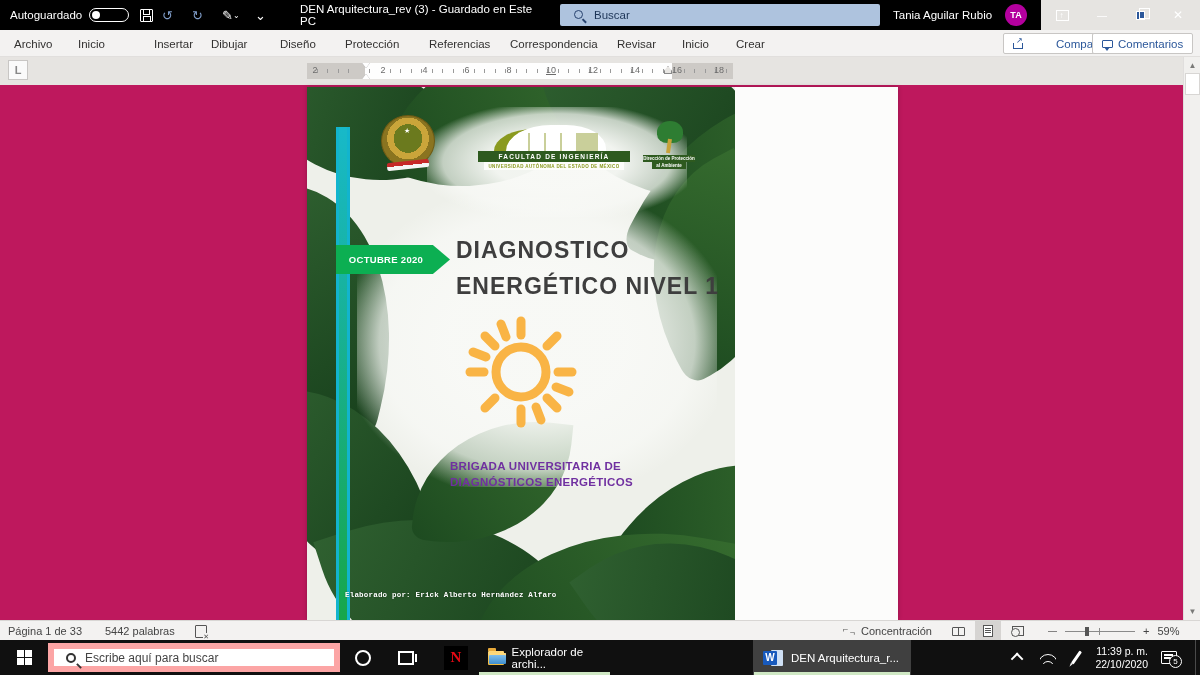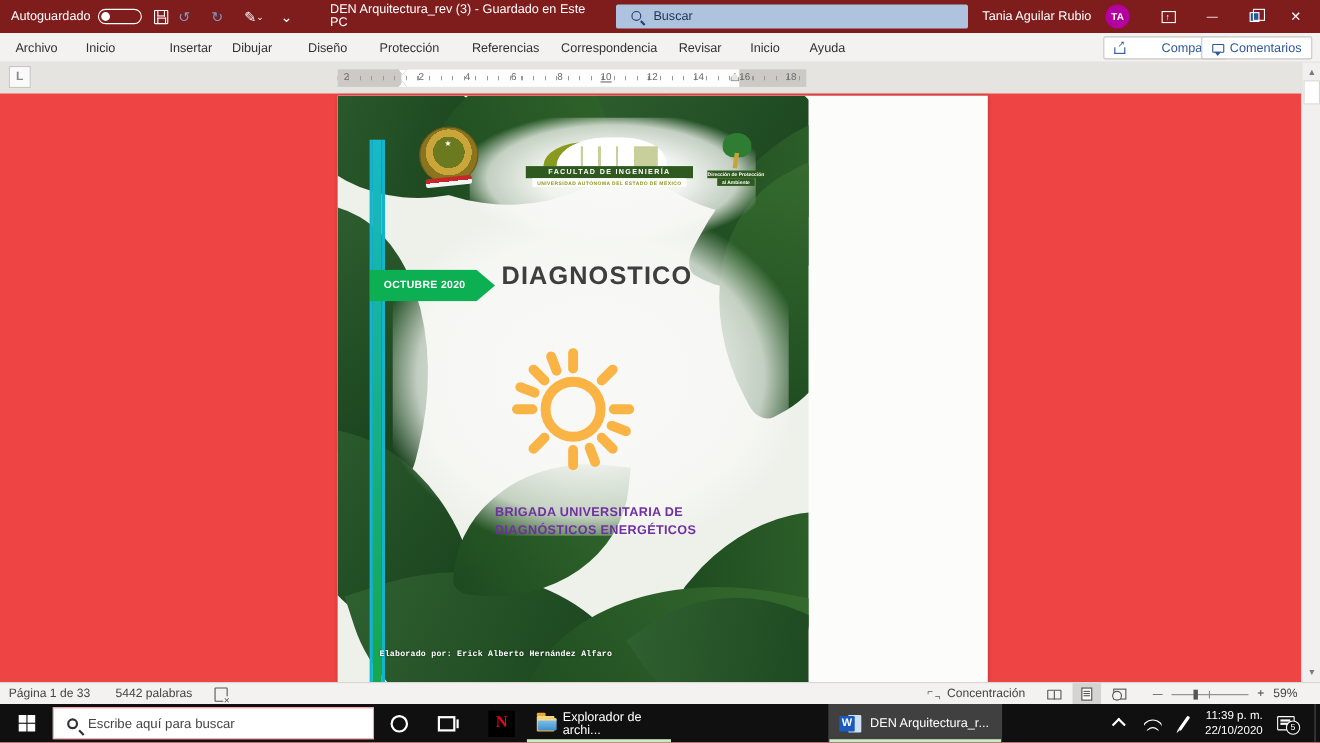--- a/index.html
+++ b/index.html
@@ -1,21 +1,21 @@
 <!DOCTYPE html>
 <html><head>
 <meta charset="utf-8">
 <style>
   * { margin:0; padding:0; box-sizing:border-box; }
   html,body { width:1200px; height:675px; overflow:hidden; }
   body { font-family:"Liberation Sans", sans-serif; position:relative; background:#e6e4e1; }
   .abs { position:absolute; }
 
   
-  .titlebar { left:0; top:0; width:1200px; height:30px; background:#7f1d1d; color:#fff; }
+  .titlebar { left:0; top:0; width:1041px; height:30px; background:#000000; color:#fff; }
   .tb-item { position:absolute; top:0; height:30px; display:flex; align-items:center; color:#fff; font-size:11.5px; }
   .autosave-toggle { width:40px; height:14px; border:1.5px solid #fff; border-radius:8px; position:relative; }
   .autosave-knob { position:absolute; left:2px; top:1.5px; width:8px; height:8px; background:#fff; border-radius:50%; }
   .qat-icon { width:22px; text-align:center; font-size:13px; color:#fff; }
   .qat-icon.dim { color:#7e9bc6; }
   .floppy { width:13px; height:13px; border:1.5px solid #fff; border-radius:1px; position:relative; }
   .floppy:before { content:""; position:absolute; left:2px; top:0; width:5px; height:4px; border:1px solid #fff; border-top:none; }
   .floppy:after { content:""; position:absolute; left:2px; bottom:0; width:6px; height:4px; border:1px solid #fff; border-bottom:none; }
   .tb-search { left:560px; top:4px; width:320px; height:22px; background:#aec3de; border-radius:2px; display:flex; align-items:center; gap:8px; padding-left:34px; color:#1d3557; font-size:11.5px; }
   .mag { width:9px; height:9px; border:1.5px solid #27426e; border-radius:50%; position:relative; }
@@ -44,21 +44,21 @@
   .ruler-white { position:absolute; left:58px; top:0; width:307px; height:16px; background:#fefefe; }
   .ruler-ticks { position:absolute; left:0; top:6px; width:426px; height:4px;
     background:repeating-linear-gradient(to right, transparent 0, transparent 9.5px, #9a9a9a 9.5px, #9a9a9a 10.5px); }
   .ruler-num { position:absolute; top:2px; font-size:9px; color:#6b6b6b; transform:translateX(-50%); background:transparent; }
   .indent-marker { position:absolute; left:55px; top:0; width:8px; height:16px; }
   .indent-marker:before { content:""; position:absolute; left:0; top:0; border-left:4px solid transparent; border-right:4px solid transparent; border-top:5px solid #fff; filter:drop-shadow(0 0 0.5px #777); }
   .indent-marker:after { content:""; position:absolute; left:0; bottom:0; border-left:4px solid transparent; border-right:4px solid transparent; border-bottom:5px solid #fff; filter:drop-shadow(0 0 0.5px #777); }
   .rindent { position:absolute; left:357px; top:3px; width:8px; height:8px; background:#e8e6e3; border:1px solid #8a8a8a; clip-path:polygon(0 60%, 50% 0, 100% 60%, 100% 100%, 0 100%); }
 
   
-  .canvas { left:0; top:85px; width:1183px; height:535px; background:#ef4444; }
+  .canvas { left:0; top:85px; width:1183px; height:535px; background:#be185d; }
   .page { position:absolute; left:307px; top:2px; width:591px; height:533px; background:#fcfcfb; box-shadow:0 0 4px rgba(0,0,0,0.25); overflow:hidden; }
   .photo { position:absolute; left:0; top:0; width:428px; height:533px; background:#eef0ea; overflow:hidden; }
   .leaf { position:absolute; }
   .leaf-a { border-radius:0 85% 10% 85% / 0 85% 10% 85%; background:linear-gradient(135deg,#2f6030,#173f1b); }
   .leaf-b { border-radius:85% 0 85% 10% / 85% 0 85% 10%; background:linear-gradient(225deg,#356b2e,#1d4a20); }
   .glow { position:absolute; background:radial-gradient(ellipse at center, rgba(248,249,246,0.97) 35%, rgba(248,249,246,0.75) 62%, rgba(248,249,246,0) 78%); }
 
   .stripe { position:absolute; left:29px; top:40px; width:14px; height:493px; background:linear-gradient(to bottom,#18b9c9,#17a64a); border-left:3px solid #12b4ce; border-right:3px solid #12b4ce; }
   .banner { position:absolute; left:29px; top:158px; width:114px; height:29px; background:#0caf52; clip-path:polygon(0 0, 85% 0, 100% 50%, 85% 100%, 0 100%); display:flex; align-items:center; justify-content:center; padding-right:14px; color:#fff; font-size:9.5px; font-weight:bold; letter-spacing:0.3px; }
   .doc-title { position:absolute; left:149px; color:#3e3e3e; font-size:23px; font-weight:bold; letter-spacing:1px; }
@@ -104,21 +104,21 @@
   .ic-web:before { content:""; position:absolute; left:-2px; bottom:-2px; width:7px; height:7px; border-radius:50%; border:1px solid #555; background:#f3f2f1; }
   .zoom-track { width:70px; height:1px; background:#8a8a8a; position:relative; }
   .zoom-center { position:absolute; left:34px; top:-3px; width:1px; height:7px; background:#8a8a8a; }
   .zoom-thumb { position:absolute; left:20px; top:-4px; width:4px; height:9px; background:#555; }
 
   
   .taskbar { left:0; top:640px; width:1200px; height:35px; background:#101010; }
   .start { position:absolute; left:0; top:0; width:48px; height:35px; display:flex; align-items:center; justify-content:center; }
   .winlogo { width:15px; height:15px; display:grid; grid-template-columns:7px 7px; grid-template-rows:7px 7px; gap:1px; }
   .winlogo span { background:#fff; }
-  .tb-searchbox { position:absolute; left:48px; top:3px; width:292px; height:29px; background:#fff; border:1px solid #fca5a5; display:flex; align-items:center; gap:9px; padding-left:12px; color:#444; font-size:12px; }
+  .tb-searchbox { position:absolute; left:48px; top:3px; width:292px; height:29px; background:#fff; border:6px solid #fca5a5; display:flex; align-items:center; gap:9px; padding-left:12px; color:#444; font-size:12px; }
   .mag2 { width:10px; height:10px; border:2px solid #333; border-radius:50%; position:relative; flex:0 0 auto; }
   .mag2:after { content:""; position:absolute; width:6px; height:2px; background:#333; transform:rotate(45deg); left:8px; top:10px; }
   .tbicon { position:absolute; top:0; height:35px; display:flex; align-items:center; justify-content:center; }
   .cortana-circle { width:16px; height:16px; border:2px solid #fff; border-radius:50%; }
   .taskview { width:16px; height:14px; border:2px solid #fff; position:relative; }
   .taskview:before { content:""; position:absolute; right:-5px; top:1px; width:2px; height:8px; background:#fff; }
   .netflix { width:24px; height:24px; background:#000; color:#e50914; font-weight:bold; font-size:15px; display:flex; align-items:center; justify-content:center; font-family:"Liberation Serif", serif; }
   .appbtn { position:absolute; top:0; height:35px; display:flex; align-items:center; gap:8px; padding:0 10px; color:#fff; font-size:11.5px; }
   .appbtn .underline { position:absolute; left:1px; right:1px; bottom:0; height:3px; background:#cfe8c4; }
   .appbtn.active { background:#404040; }
@@ -213,21 +213,21 @@
   <div class="rtab" style="left:506px;">
       <span>Correspondencia</span>
     </div>
   <div class="rtab" style="left:613px;">
       <span>Revisar</span>
     </div>
   <div class="rtab" style="left:678px;">
       <span>Inicio</span>
     </div>
   <div class="rtab" style="left:732px;">
-      <span>Ayuda</span>
+      <span>Crear</span>
     </div>
   <div class="pill-btn" style="left:1003px;gap:33px;">
     <span class="share-glyph"></span>
     <span>Compartir</span>
   </div>
   <div class="pill-btn" style="left:1092px;">
     <span class="comment-glyph"></span>
     <span>Comentarios</span>
   </div>
 </div>
@@ -287,20 +287,21 @@
       <div class="envlogo">
         <div class="env-tree"></div>
         <div class="env-trunk"></div>
         <div class="env-band" style="top:34px;">Dirección de Protección</div>
         <div class="env-band" style="top:41px; width:34px; left:9px;">al Ambiente</div>
       </div>
 
       <div class="banner">OCTUBRE 2020</div>
 
       <div class="doc-title" style="top:150px;">DIAGNOSTICO</div>
+      <div class="doc-title" style="top:186px;">ENERGÉTICO NIVEL 1</div>
 
       <svg class="abs" style="left:155px; top:226px;" width="118" height="118" viewBox="0 0 118 118">
         <circle cx="59" cy="59" r="25" fill="none" stroke="#F9B445" stroke-width="9"></circle>
         <g stroke="#F9B445" stroke-width="9" stroke-linecap="round">
           <line x1="59" y1="8" x2="59" y2="22"></line>
           <line x1="59" y1="96" x2="59" y2="110"></line>
           <line x1="8" y1="59" x2="22" y2="59"></line>
           <line x1="96" y1="59" x2="110" y2="59"></line>
           <line x1="23" y1="23" x2="33" y2="33"></line>
           <line x1="85" y1="85" x2="95" y2="95"></line>

